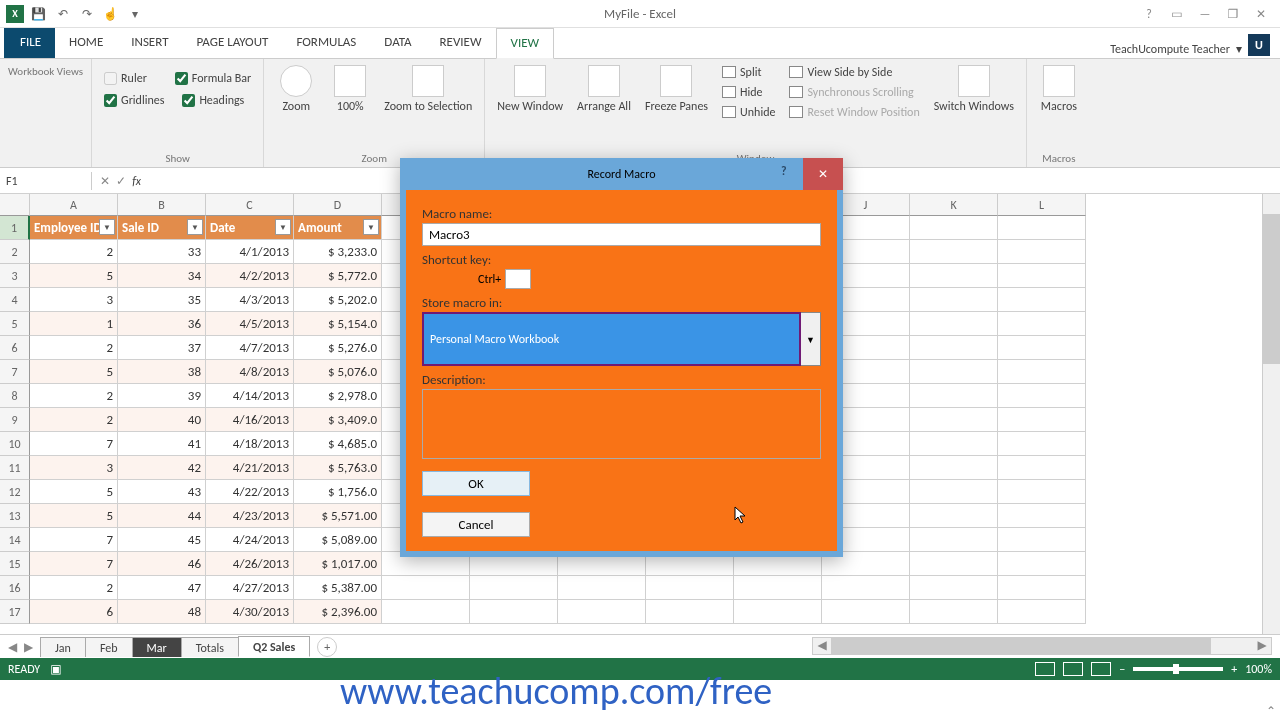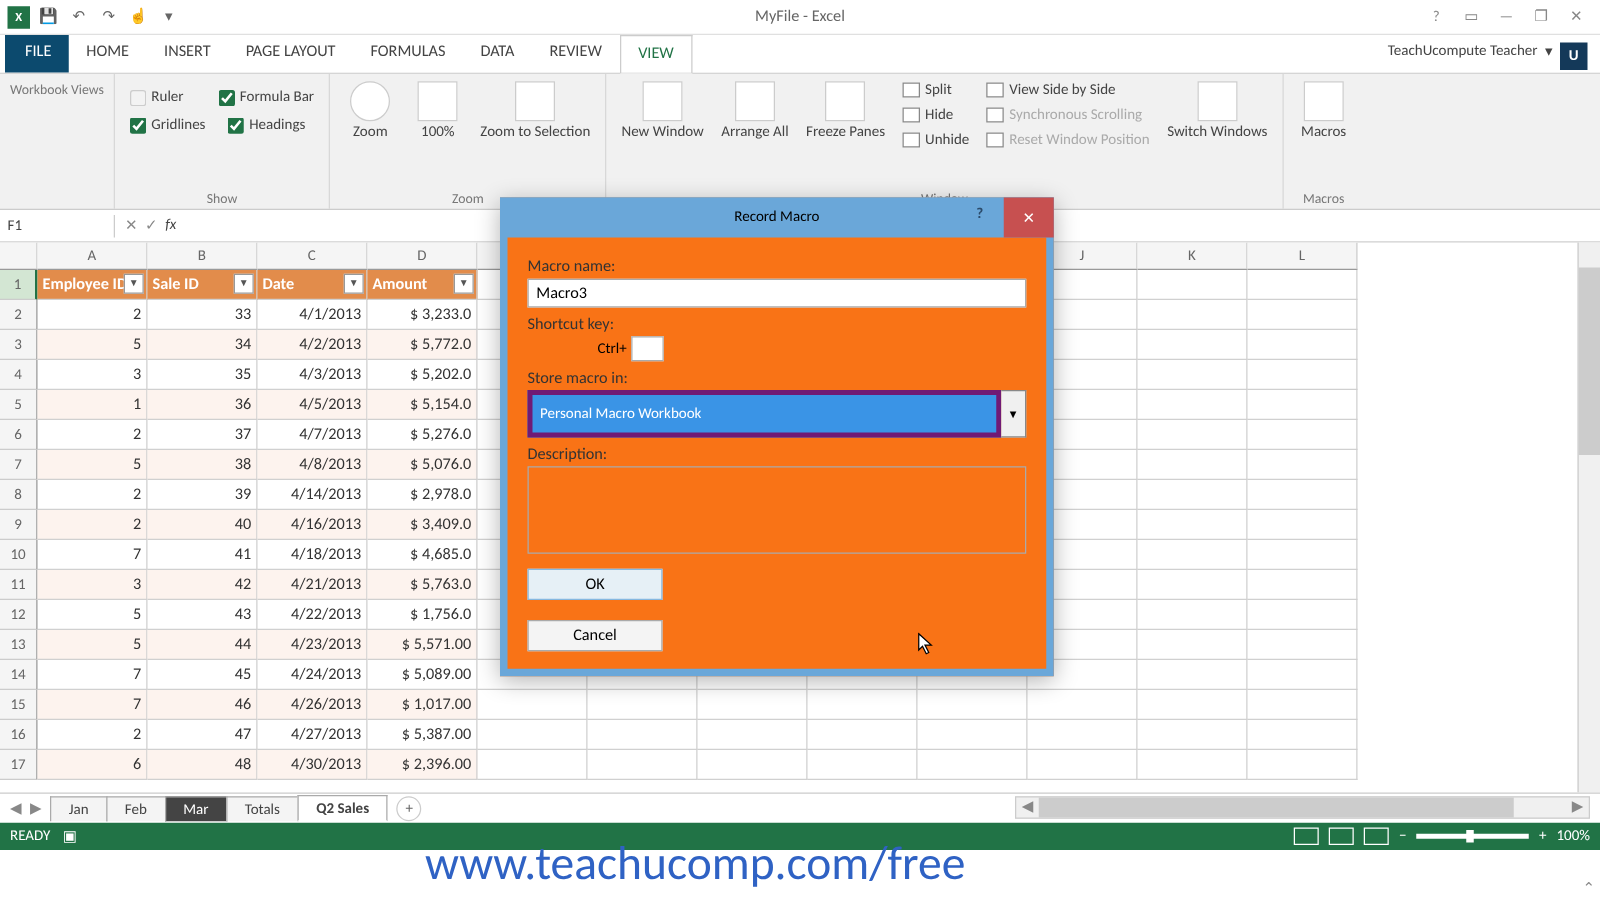--- a/index.html
+++ b/index.html
@@ -12,21 +12,21 @@
 .titlebar .app-ico { width: 18px; height: 18px; background: #217346; display: flex; align-items: center; justify-content: center; color: #fff; font-weight: bold; font-size: 10px; }
 .titlebar .title { flex: 1; text-align: center; color: #666; font-size: 13px; }
 .titlebar .win-ctrls { display: flex; gap: 2px; }
 .titlebar .win-btn { width: 26px; height: 18px; display: flex; align-items: center; justify-content: center; color: #888; }
 
 
 .tabs { height: 30px; background: #fff; display: flex; align-items: stretch; padding-left: 4px; position: relative; }
 .tab { padding: 6px 14px; color: #444; font-size: 13px; cursor: pointer; }
 .tab.file { background: #0c4a6e; color: #fff; padding-left: 16px; }
 .tab.active { color: #217346; border: 1px solid #ccc; border-bottom: 1px solid #f1f1f1; margin-bottom: -1px; }
-.tabs .signin { position: absolute; right: 10px; top: 6px; color: #444; display: flex; align-items: flex-start; gap: 6px; }
+.tabs .signin { position: absolute; right: 10px; top: 6px; color: #444; display: flex; align-items: flex-end; gap: 6px; }
 .avatar { width: 22px; height: 22px; background: #143959; color: #fff; display: flex; align-items: center; justify-content: center; font-weight: bold; }
 
 
 .ribbon { height: 110px; background: #f1f1f1; border-top: 1px solid #ccc; border-bottom: 1px solid #ccc; display: flex; }
 .group { border-right: 1px solid #d8d8d8; padding: 4px 8px 2px; display: flex; flex-direction: column; }
 .group-body { display: flex; flex: 1; align-items: flex-start; gap: 6px; }
 .group-label { text-align: center; font-size: 11px; color: #777; padding: 2px 0 0; }
 .big-btn { display: flex; flex-direction: column; align-items: center; padding: 2px 4px; cursor: pointer; min-width: 48px; }
 .big-btn .ico { width: 32px; height: 32px; border: 1px solid #ccc; background: #fff; margin-bottom: 2px; }
 .big-btn .lbl { font-size: 12px; text-align: center; line-height: 1.2; color: #444; }
@@ -77,21 +77,21 @@
 .dialog { position: absolute; left: 400px; top: 158px; width: 443px; background: #f97316; border: 6px solid #6aa7d9; box-shadow: 0 4px 18px rgba(0,0,0,.3); }
 .dlg-title { height: 32px; background: #6aa7d9; margin: -6px -6px 0; display: flex; align-items: center; justify-content: center; color: #000; position: relative; font-size: 15px; }
 .dlg-title .help { position: absolute; right: 42px; top: 6px; width: 20px; color: #2b4b6b; font-weight: bold; }
 .dlg-title .close { position: absolute; right: 0; top: 0; width: 40px; height: 32px; background: #c75050; color: #fff; display: flex; align-items: center; justify-content: center; }
 .dlg-body { padding: 10px 16px 14px; }
 .dlg-body label { display: block; color: #333; margin: 6px 0 2px; font-size: 13px; }
 .dlg-input { width: 100%; border: 1px solid #aaa; padding: 3px 6px; font-size: 13px; }
 .shortcut-row { display: flex; align-items: center; gap: 4px; padding-left: 56px; }
 .shortcut-row input { width: 26px; border: 1px solid #aaa; padding: 2px; }
 .combo { display: flex; }
-.combo .val { flex: 1; background: #3a94e6; color: #fff; padding: 8px 6px; border: 4px solid #701a75; }
+.combo .val { flex: 1; background: #3a94e6; color: #fff; padding: 18px 6px; border: 2px solid #701a75; }
 .combo .drop { width: 20px; border: 1px solid #888; border-left: none; background: #f0f0f0; display: flex; align-items: center; justify-content: center; font-size: 9px; }
 .desc-box { width: 100%; height: 70px; border: 1px solid #aaa; }
 .dlg-btns { display: flex; justify-content: space-between; gap: 16px; margin-top: 12px; flex-direction: column; }
 .dlg-btn { width: 108px; padding: 4px 0; border: 1px solid #aaa; background: #f4f4f4; text-align: center; font-size: 13px; }
 .dlg-btn.ok { background: #e6f0f6; border: 1px solid #86b8e0; }
 
 
 .watermark { position: absolute; left: 340px; bottom: 6px; color: #2f62c4; font-size: 38px; font-family: Calibri; }
 
 

